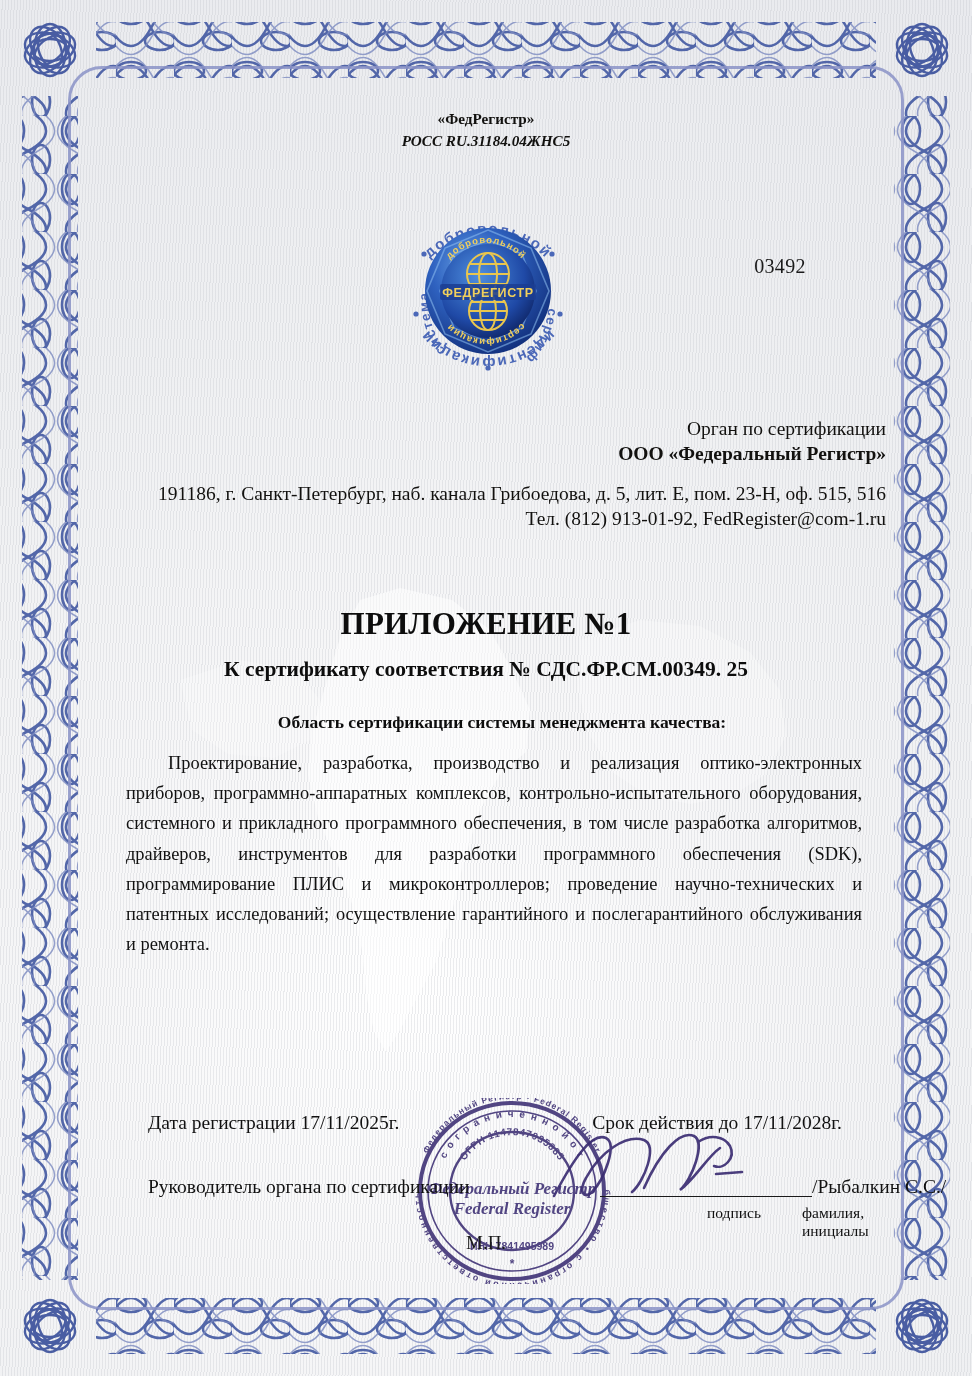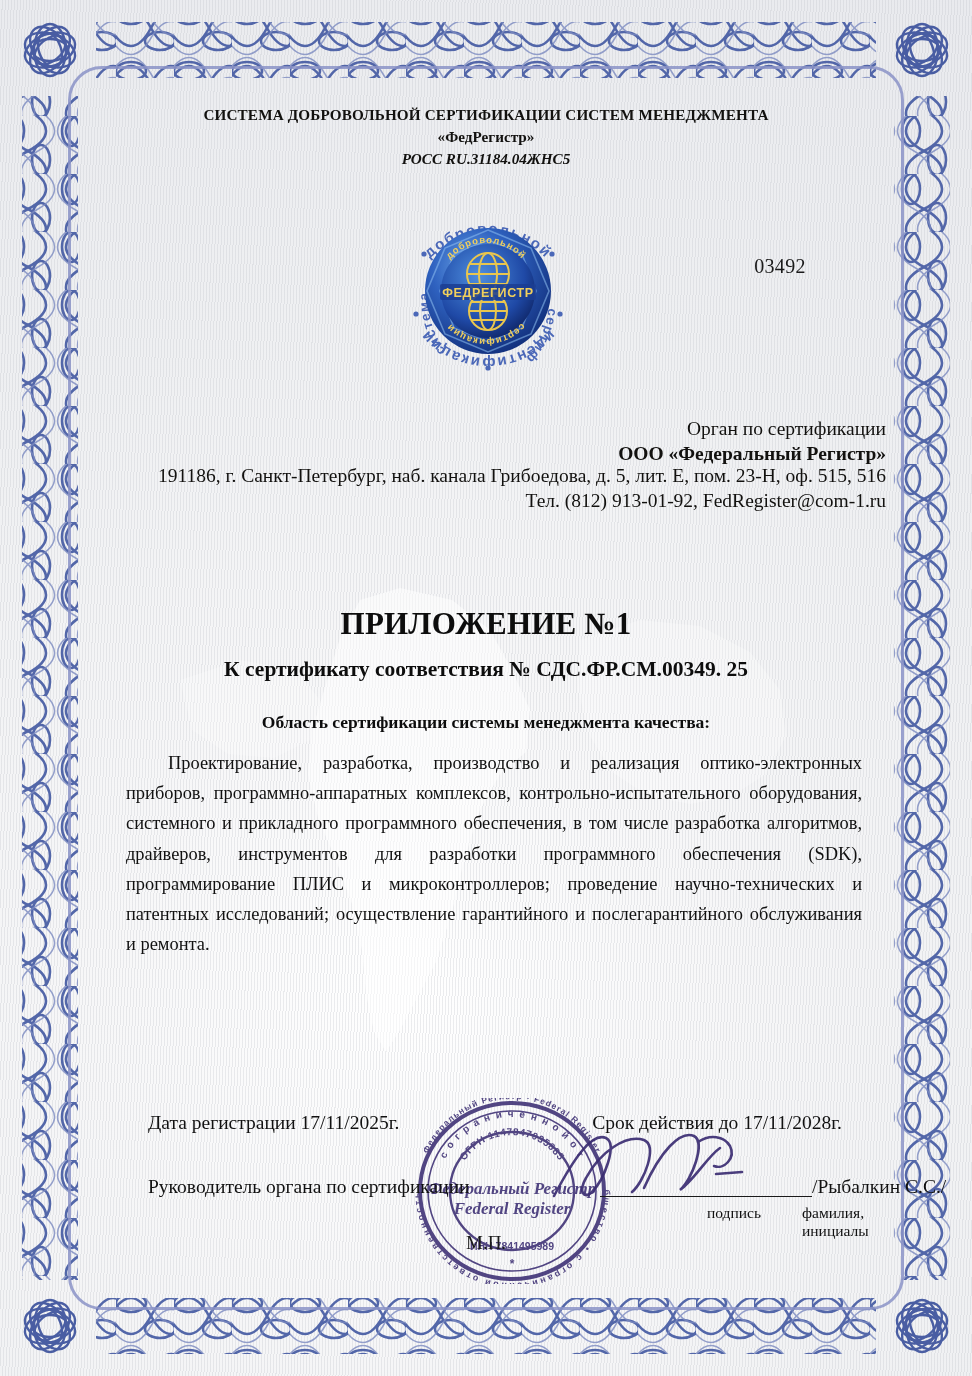--- a/index.html
+++ b/index.html
@@ -43,21 +43,21 @@
   .emblem{position:absolute;left:390px;top:196px;width:196px;height:182px;}
   .emblem svg{width:100%;height:100%;}
 
   .regnum{position:absolute;left:700px;top:255px;width:160px;text-align:center;
           font-size:20px;color:#1a1a1a;letter-spacing:.3px;}
 
   .org{position:absolute;left:86px;width:800px;text-align:right;color:#12110f;}
   .org .r1{font-size:19.5px;}
   .org .r2{font-size:19.5px;font-weight:bold;margin-top:3px;}
   .org .r3{font-size:19.5px;margin-top:3px;}
-  .org .r4{font-size:19.5px;margin-top:0;padding-left:12px;}
+  .org .r4{font-size:19.5px;margin-top:18px;padding-left:12px;}
   .org .r5{font-size:19.5px;margin-top:3px;}
 
   .title{position:absolute;left:110px;width:752px;text-align:center;
          font-size:31px;font-weight:bold;color:#0d0d0d;letter-spacing:.2px;}
   .subtitle{position:absolute;left:110px;width:752px;text-align:center;
             font-size:21.5px;font-weight:bold;color:#0d0d0d;}
 
   .scope-head{position:absolute;left:110px;width:752px;text-align:center;
               font-size:17.5px;font-weight:bold;color:#0d0d0d;}
 
@@ -189,21 +189,20 @@
         </g>
       </g>
     </svg>
   </div>
 
   <div class="inner-frame"></div>
 
   <div class="content">
 
     <div class="hdr" style="top:106px;">
-      <div class="l1">СИСТЕМА ДОБРОВОЛЬНОЙ СЕРТИФИКАЦИИ СИСТЕМ МЕНЕДЖМЕНТА</div>
       <div class="l2">«ФедРегистр»</div>
       <div class="l3">РОСС RU.31184.04ЖНС5</div>
     </div>
 
     <div class="emblem">
       <svg viewBox="0 0 196 182" xmlns="http://www.w3.org/2000/svg">
         <defs>
           <radialGradient id="ball" cx="38%" cy="32%" r="72%">
             <stop offset="0%" stop-color="#6ea8e8"></stop>
             <stop offset="45%" stop-color="#2f62c0"></stop>
@@ -272,21 +271,21 @@
     <div class="org" style="top:418px;">
       <div class="r1">Орган по сертификации</div>
       <div class="r2">ООО «Федеральный Регистр»</div>
       <div class="r4">191186, г. Санкт-Петербург, наб. канала Грибоедова, д. 5, лит. Е, пом. 23-Н, оф. 515, 516</div>
       <div class="r5">Тел. (812) 913-01-92, FedRegister@com-1.ru</div>
     </div>
 
     <div class="title" style="top:606px;">ПРИЛОЖЕНИЕ №1</div>
     <div class="subtitle" style="top:637px;margin-top:20px;">К сертификату соответствия № СДС.ФР.СМ.00349. 25</div>
 
-    <div class="scope-head" style="top:712px;">Область сертификации системы менеджмента качества:</div>
+    <div class="scope-head" style="top:712px;padding-left:16px;">Область сертификации системы менеджмента качества:</div>
     <div class="scope-body" style="top:748px;">Проектирование, разработка, производство и реализация оптико-электронных приборов, программно-аппаратных комплексов, контрольно-испытательного оборудования, системного и прикладного программного обеспечения, в том числе разработка алгоритмов, драйверов, инструментов для разработки программного обеспечения (SDK), программирование ПЛИС и микроконтроллеров; проведение научно-технических и патентных исследований; осуществление гарантийного и послегарантийного обслуживания и ремонта.</div>
 
     <div class="dates">
       <span>Дата регистрации 17/11/2025г.</span>
       <span>Срок действия до 17/11/2028г.</span>
     </div>
 
     <div class="stamp">
       <svg viewBox="0 0 216 186" xmlns="http://www.w3.org/2000/svg">
         <defs>

